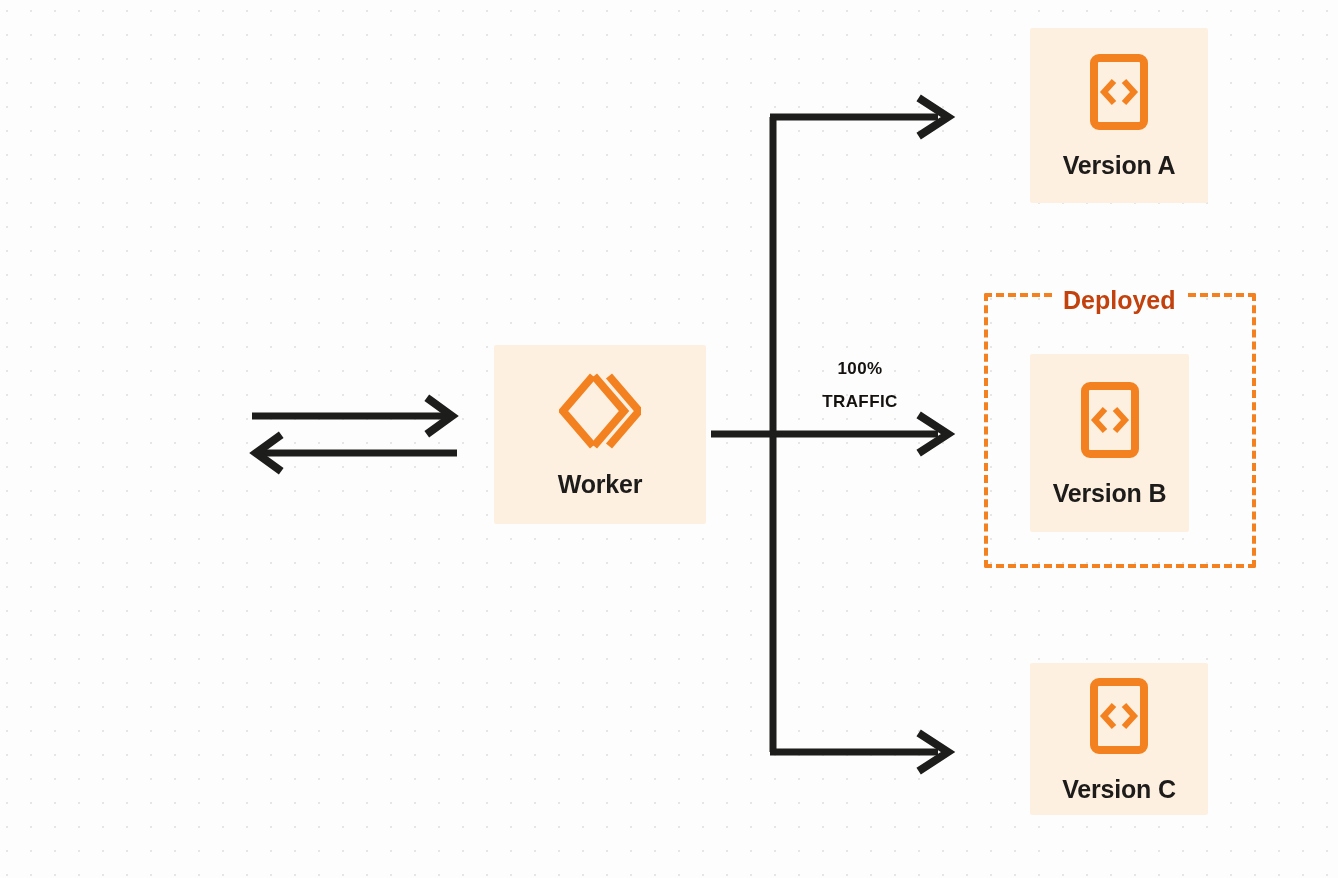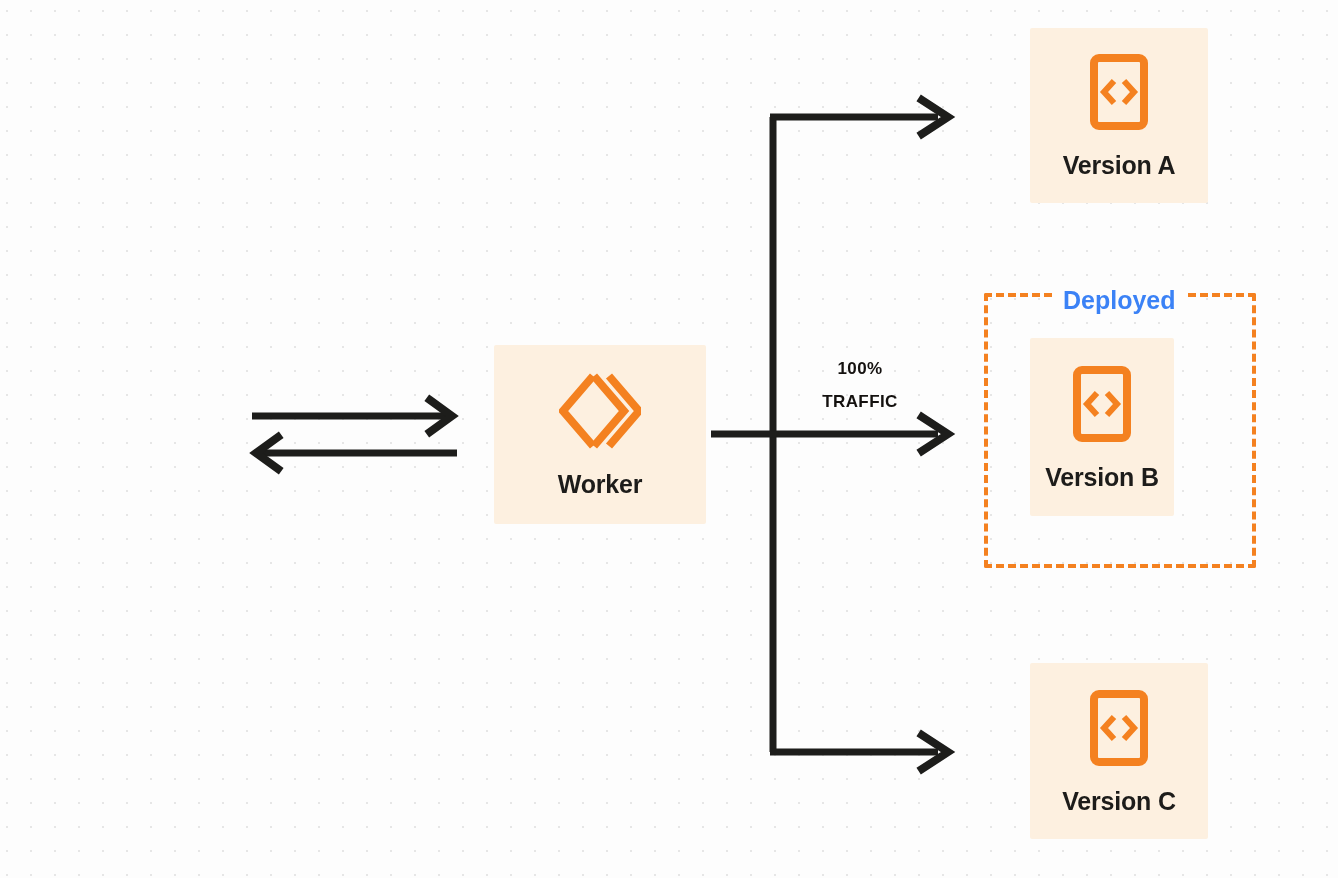--- a/index.html
+++ b/index.html
@@ -45,21 +45,21 @@
   
   .deployed-frame {
     position:absolute;
     border:4px dashed #f48120;
     border-radius:2px;
   }
   .deployed-label {
     position:absolute;
     font-size:25px;
     font-weight:bold;
-    color:#3b82f6;
+    color:#c2410c;
     background:#fdfdfd;
     padding:0 10px;
     line-height:1;
     white-space:nowrap;
   }
 
   
   .traffic-label {
     position:absolute;
     text-align:center;
@@ -140,32 +140,32 @@
     <span>
       <svg class="icon-svg" width="60" height="78" viewBox="0 0 60 78" xmlns="http://www.w3.org/2000/svg">
         <rect x="5" y="5" width="50" height="68" rx="5" ry="5" fill="none" stroke="#f48120" stroke-width="8"></rect>
         <path d="M25 28 L15 39 L25 50" fill="none" stroke="#f48120" stroke-width="6" stroke-linecap="butt" stroke-linejoin="miter"></path>
         <path d="M35 28 L45 39 L35 50" fill="none" stroke="#f48120" stroke-width="6" stroke-linecap="butt" stroke-linejoin="miter"></path>
       </svg>
     </span>
     <span class="node-label">Version A</span>
   </div>
 
-  <div class="node node-orange" style="left:1030px; top:338px; width:144px; height:178px;">
+  <div class="node node-orange" style="left:1030px; top:354px; width:159px; height:178px;">
     <span>
       <svg class="icon-svg" width="60" height="78" viewBox="0 0 60 78" xmlns="http://www.w3.org/2000/svg">
         <rect x="5" y="5" width="50" height="68" rx="5" ry="5" fill="none" stroke="#f48120" stroke-width="8"></rect>
         <path d="M25 28 L15 39 L25 50" fill="none" stroke="#f48120" stroke-width="6" stroke-linecap="butt" stroke-linejoin="miter"></path>
         <path d="M35 28 L45 39 L35 50" fill="none" stroke="#f48120" stroke-width="6" stroke-linecap="butt" stroke-linejoin="miter"></path>
       </svg>
     </span>
     <span class="node-label">Version B</span>
   </div>
 
-  <div class="node node-orange" style="left:1030px; top:663px; width:178px; height:176px;">
+  <div class="node node-orange" style="left:1030px; top:663px; width:178px; height:152px;">
     <span>
       <svg class="icon-svg" width="60" height="78" viewBox="0 0 60 78" xmlns="http://www.w3.org/2000/svg">
         <rect x="5" y="5" width="50" height="68" rx="5" ry="5" fill="none" stroke="#f48120" stroke-width="8"></rect>
         <path d="M25 28 L15 39 L25 50" fill="none" stroke="#f48120" stroke-width="6" stroke-linecap="butt" stroke-linejoin="miter"></path>
         <path d="M35 28 L45 39 L35 50" fill="none" stroke="#f48120" stroke-width="6" stroke-linecap="butt" stroke-linejoin="miter"></path>
       </svg>
     </span>
     <span class="node-label">Version C</span>
   </div>
 

